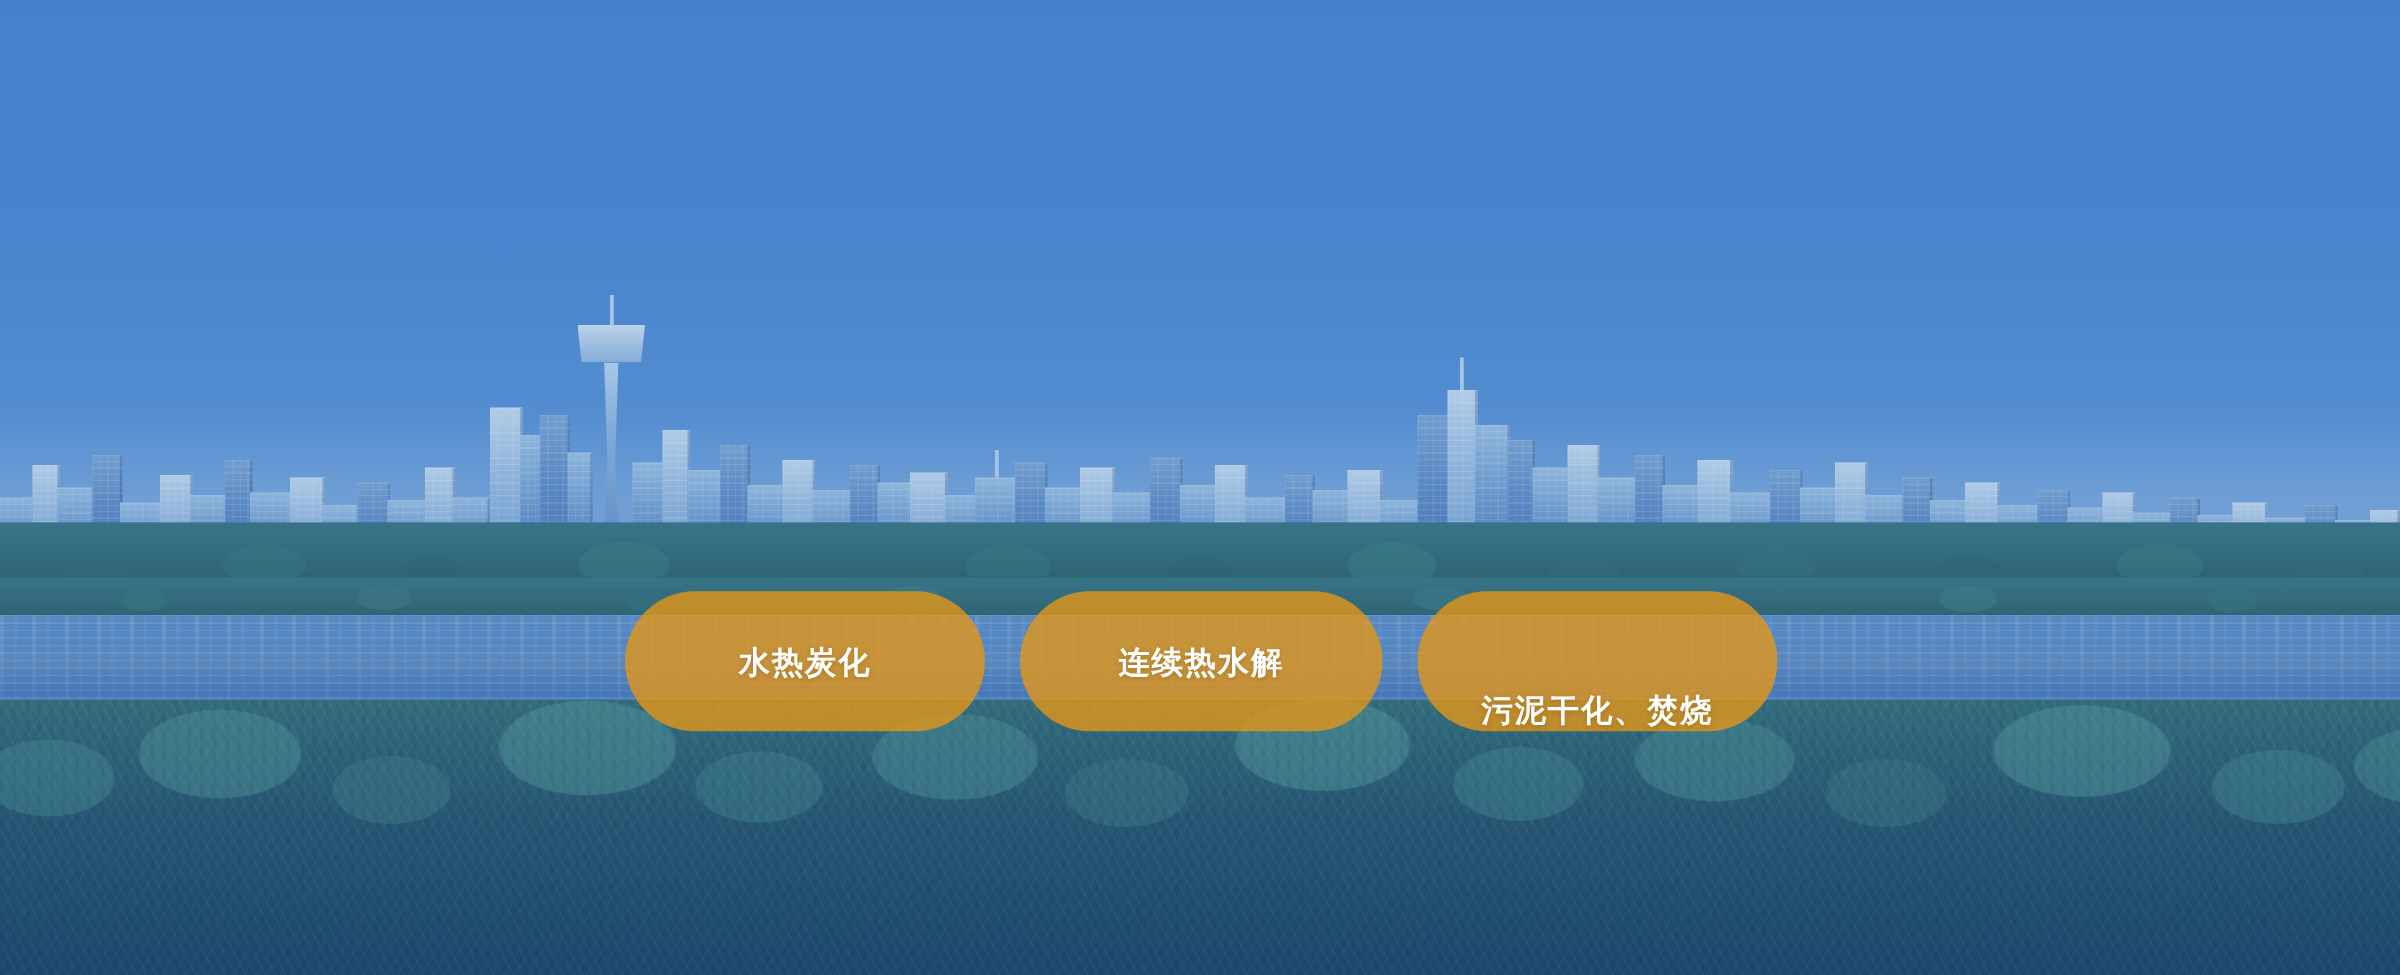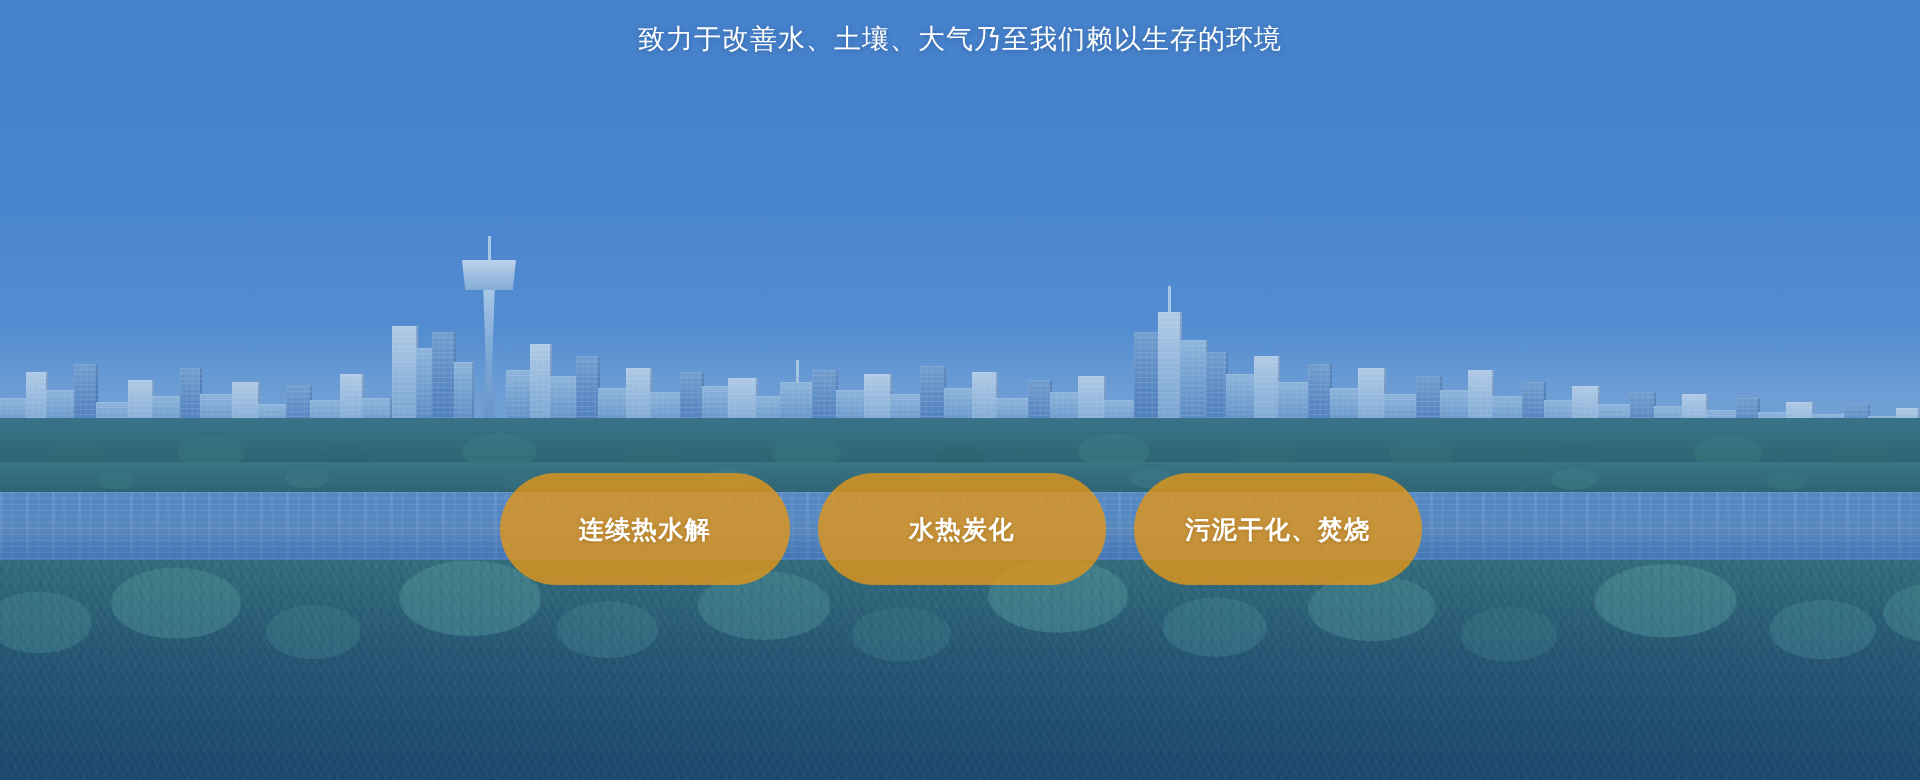--- a/index.html
+++ b/index.html
@@ -220,21 +220,21 @@
   .pill{
     height:112px;
     border-radius:56px;
     background:rgba(226,150,25,.80);
     display:flex; align-items:center; justify-content:center;
     cursor:pointer;
     user-select:none;
   }
   .pill-1{ width:290px; }
   .pill-2{ width:288px; }
-  .pill-3{ width:288px; }
+  .pill-3{ width:288px;align-items:flex-end; }
   .pill-label{
     font-size:25px;
     font-weight:700;
     color:#ffffff;
     letter-spacing:1.5px;
     white-space:nowrap;
     text-shadow:0 1px 4px rgba(120,70,0,.35);
   }
 </style>
 </head>
@@ -333,28 +333,27 @@
 
   <div class="treeline-far"></div>
   <div class="mangrove"></div>
   <div class="water"></div>
   <div class="canopy"></div>
   <div class="canopy-tex"></div>
   <div class="canopy-tint"></div>
   <div class="grade"></div>
 
   <div class="content">
-    <div class="subhead">致力于改善水、土壤、大气乃至我们赖以生存的环境</div>
   </div>
 
   <div class="pill-row">
+    <div class="pill pill-2">
+      <span class="pill-label">水热炭化</span>
+    </div>
     <div class="pill pill-1">
       <span class="pill-label">连续热水解</span>
-    </div>
-    <div class="pill pill-2">
-      <span class="pill-label">水热炭化</span>
     </div>
     <div class="pill pill-3">
       <span class="pill-label">污泥干化、焚烧</span>
     </div>
   </div>
 
 </div>
 
 </body></html>

